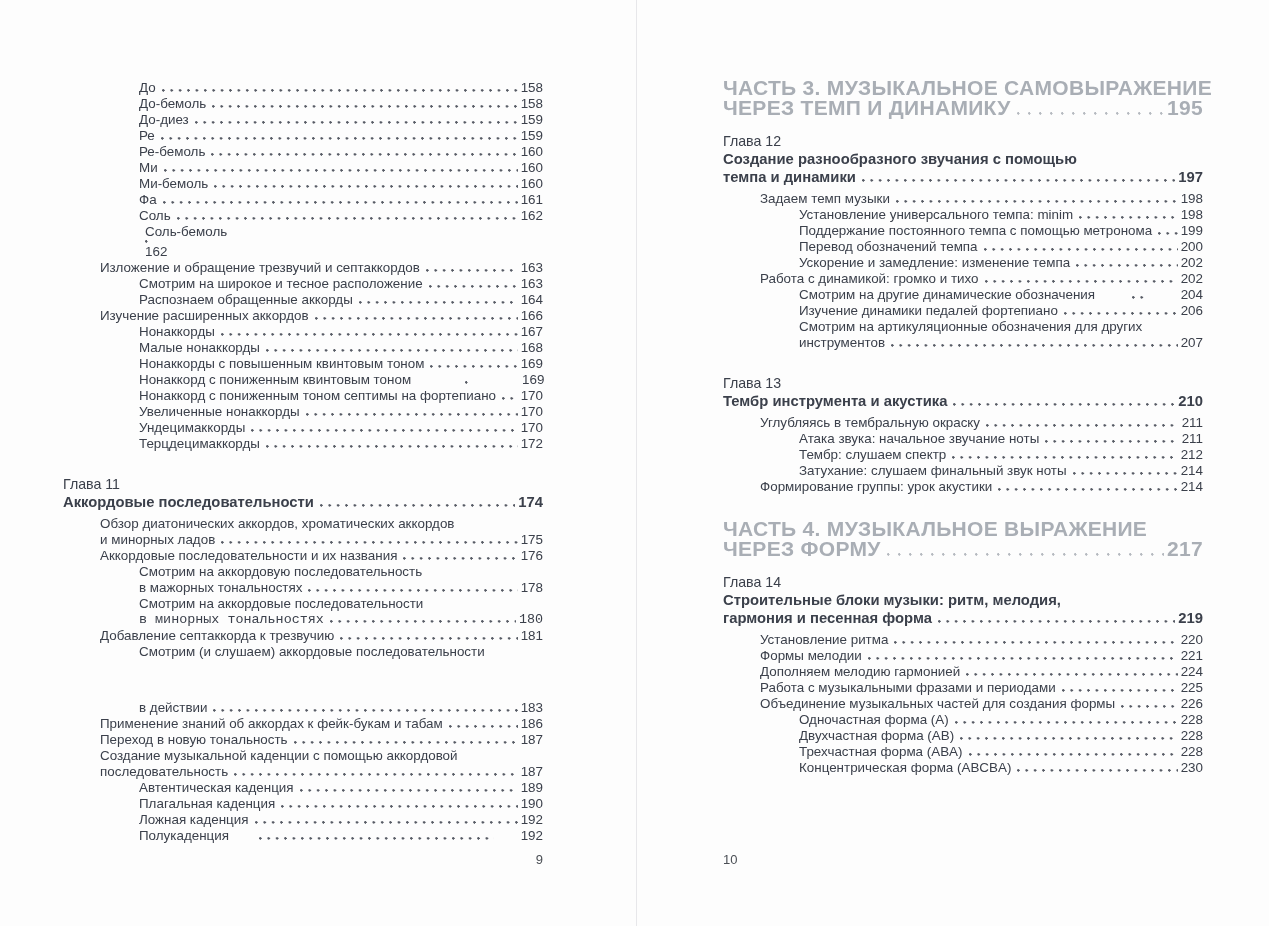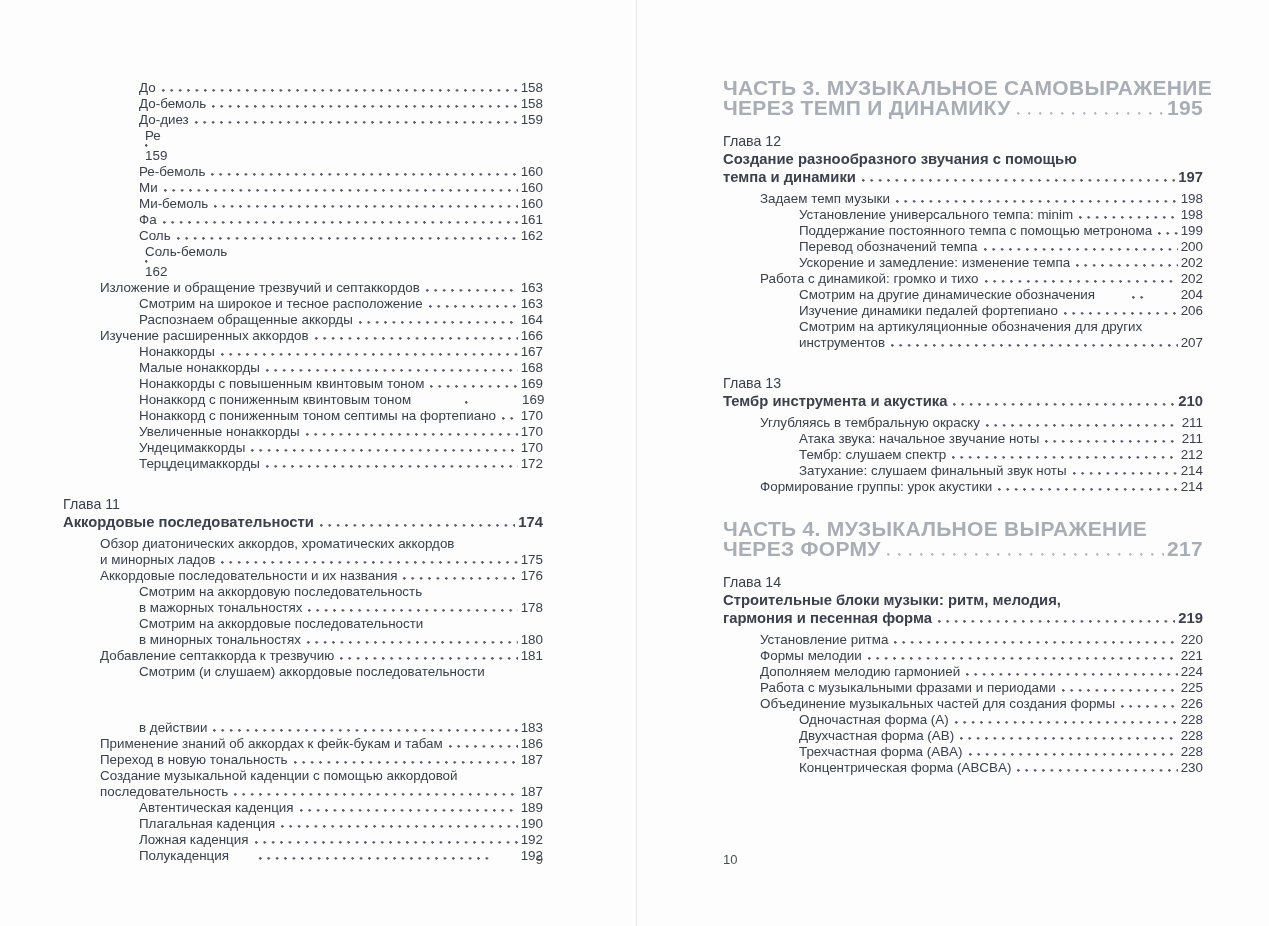--- a/index.html
+++ b/index.html
@@ -70,21 +70,21 @@
         <div class="row" style="padding-left: 76px;">
           <span class="txt">До-бемоль</span>
           <span class="leader"></span>
           <span class="pg">158</span>
         </div>
         <div class="row" style="padding-left: 76px;">
           <span class="txt">До-диез</span>
           <span class="leader"></span>
           <span class="pg">159</span>
         </div>
-        <div class="row" style="padding-left: 76px; flex-direction: column;">
+        <div class="row" style="padding-left: 76px;">
           <span class="txt">Ре</span>
           <span class="leader"></span>
           <span class="pg">159</span>
         </div>
         <div class="row" style="padding-left: 76px;">
           <span class="txt">Ре-бемоль</span>
           <span class="leader"></span>
           <span class="pg">160</span>
         </div>
         <div class="row" style="padding-left: 76px;">
@@ -200,21 +200,21 @@
             <span class="txt">Смотрим на аккордовую последовательность</span>
           </div>
           <div class="row" style="padding-left: 76px;">
             <span class="txt">в мажорных тональностях</span>
             <span class="leader"></span>
             <span class="pg">178</span>
           </div>
           <div class="row" style="padding-left: 76px;">
             <span class="txt">Смотрим на аккордовые последовательности</span>
           </div>
-          <div class="row" style="padding-left: 76px;">
+          <div class="row" style="padding-left: 76px; font-family: Liberation Mono, monospace;">
             <span class="txt">в минорных тональностях</span>
             <span class="leader"></span>
             <span class="pg">180</span>
           </div>
           <div class="row" style="padding-left: 37px;">
             <span class="txt">Добавление септаккорда к трезвучию</span>
             <span class="leader"></span>
             <span class="pg">181</span>
           </div>
           <div class="row" style="padding-left: 76px;">

